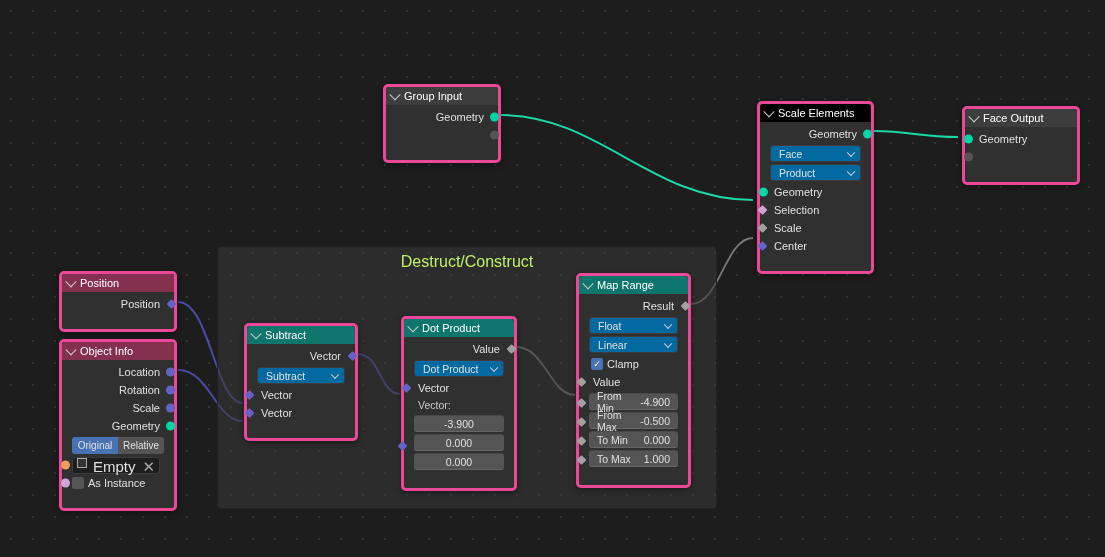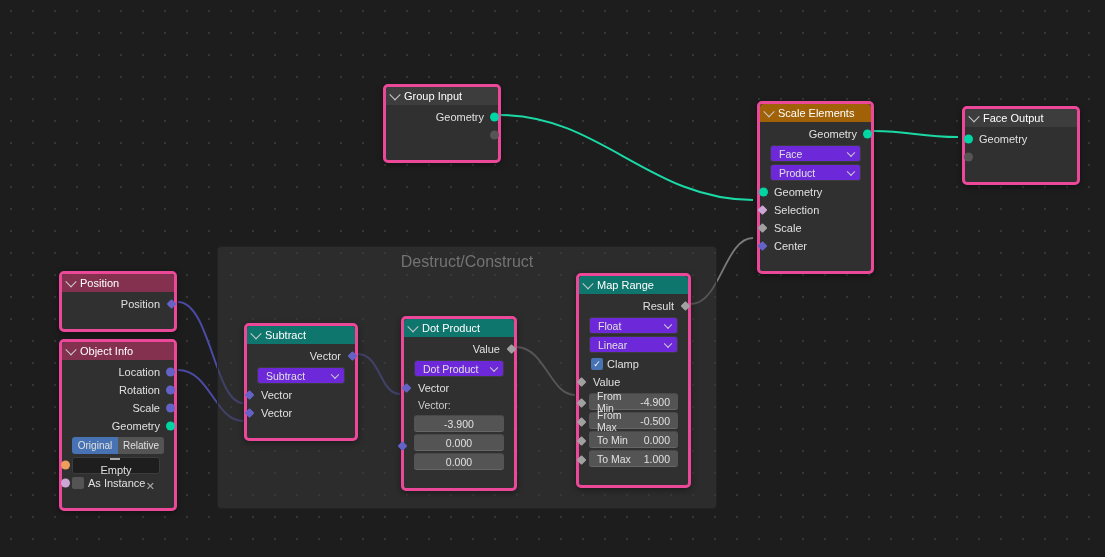--- a/index.html
+++ b/index.html
@@ -21,21 +21,21 @@
   }
   .frame {
     position: absolute;
     background: rgba(56,56,56,0.55);
     border: 1px solid #222;
     border-radius: 4px;
     padding-top: 30px;
   }
   .frame-title {
     position: absolute; top: 6px; left: 0; right: 0;
-    text-align: center; font-size: 16px; color: #737373;
+    text-align: center; font-size: 16px; color: #bef264;
   }
   .node {
     position: absolute;
     background: #303030;
     border: 3px solid #ec4899;
     border-radius: 5px;
     box-shadow: 0 2px 6px rgba(0,0,0,0.4);
     min-width: 110px;
   }
   .node-header {
@@ -47,21 +47,21 @@
   }
   .node-header::before {
     content: '';
     position: absolute; left: 5px; top: 50%;
     width: 7px; height: 7px;
     border-bottom: 1px solid #ccc;
     border-right: 1px solid #ccc;
     transform: translateY(-65%) rotate(45deg);
   }
   .hdr-gray   { background: #3d3d3d; }
-  .hdr-teal   { background: #a16207; }
+  .hdr-teal   { background: #000000; }
   .hdr-maroon { background: #83314f; }
   .hdr-blue   { background: #0f766e; }
   .node-body { padding: 3px 4px 16px 4px; }
   .row {
     position: relative;
     height: 18px;
     display: flex; align-items: center;
     padding: 0 10px;
     justify-content: space-between;
   }
@@ -101,34 +101,34 @@
   }
   .field.center { justify-content: center; }
   .field.dropdown::after {
     content: '';
     position: absolute; right: 6px; top: 50%;
     width: 5px; height: 5px;
     border-bottom: 1px solid #ccc;
     border-right: 1px solid #ccc;
     transform: translateY(-70%) rotate(45deg);
   }
-  .field.dropdown { background: #6d28d9; border: 1px solid #3c3c3c; justify-content: flex-start;}
+  .field.dropdown { background: #0369a1; border: 1px solid #3c3c3c; justify-content: flex-start;}
   .btn-group {
     display: flex; margin: 2px 6px;
     border-radius: 3px; overflow: hidden;
   }
   .btn-group > div {
     flex: 1; text-align: center; height: 17px; line-height: 17px;
     background: #545454; font-size: 10px;
   }
   .btn-group > div.active { background: #4772b3; }
   .obj-field {
-    margin: 2px 6px; height: 17px; display: flex; align-items: center;
+    margin: 2px 6px; height: 17px; display: flex; 
     background: #1e1e1e; border-radius: 3px; padding: 0 4px;
-    font-size: 11px; gap: 4px; border: 1px solid #3c3c3c; flex-direction: column;
+    font-size: 15px; gap: 4px; border: 1px solid #3c3c3c;
   }
   .obj-field .x { margin-left: auto; color: #aaa; }
   .check {
     width: 12px; height: 12px; border-radius: 2px;
     background: #4772b3; display: inline-flex;
     align-items: center; justify-content: center;
     margin-right: 4px; font-size: 9px; color: #fff;
   }
   .check.off { background: #545454; }
   .label-row { padding: 0 10px; height: 16px; display: flex; align-items: center; font-size: 10.5px; color: #ccc; }

